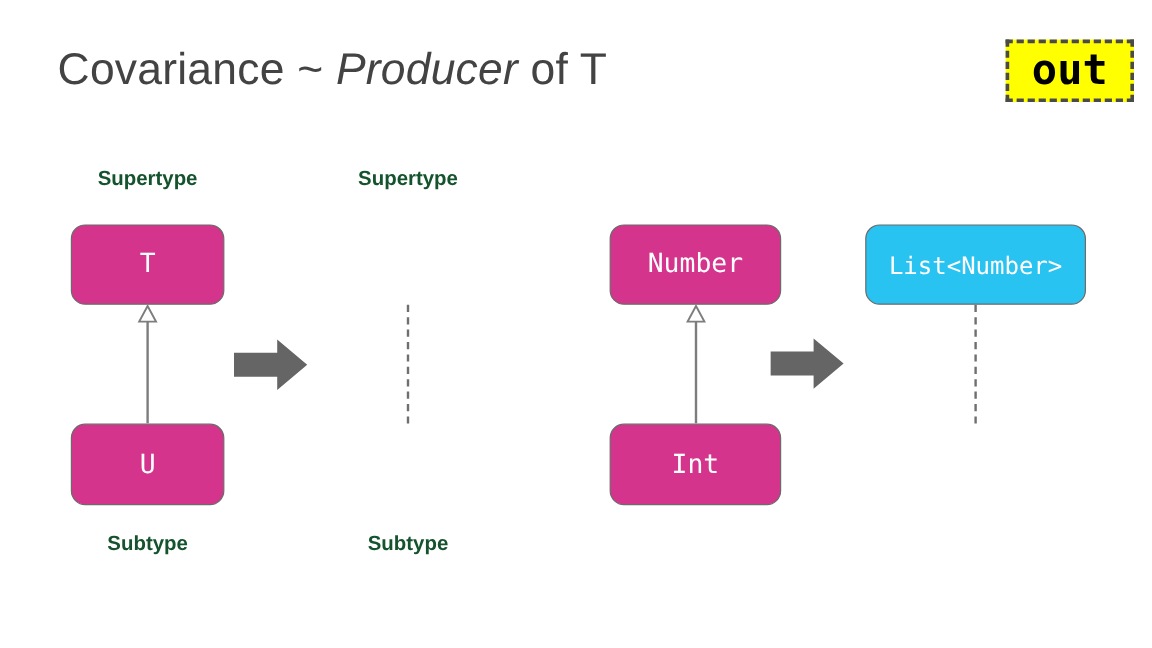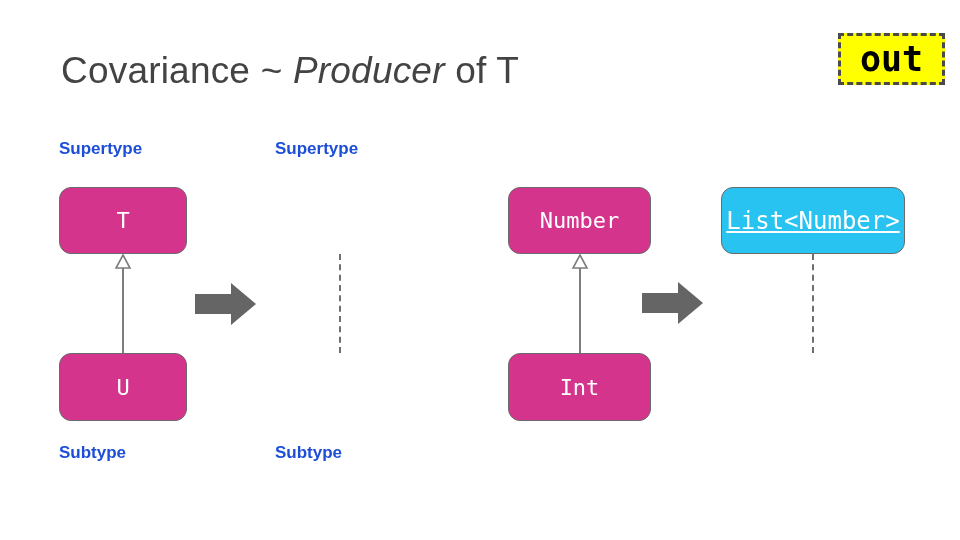--- a/index.html
+++ b/index.html
@@ -1,54 +1,54 @@
 <!DOCTYPE html>
 <html style="--pink: #d5348c; --cyan: #29c3f1; --arrow_gray: #656565; --line_gray: #7d7d7d; --title_gray: #434343; --badge_yellow: #ffff00;"><head>
 <meta charset="utf-8">
 <style>
   html,body{margin:0;padding:0;background:#ffffff;}
   .slide{
     position:relative;width:960px;height:540px;background:#ffffff;overflow:hidden;
     font-family:"Liberation Sans",sans-serif;
   }
   .title{
-    position:absolute;left:45px;top:34px;margin:16px;
+    position:absolute;left:45px;top:34px;margin:3px;
     font-size:37px;font-weight:400;color:var(--title_gray,#434343);
     letter-spacing:0.2px;white-space:nowrap;
   }
   .title em{font-style:italic;}
   .badge{
     position:absolute;left:838px;top:33px;width:107px;height:52px;
     box-sizing:border-box;background:var(--badge_yellow,#ffff00);
     border:3px dashed #4a4a4a;
     font-family:"DejaVu Sans Mono",monospace;font-weight:bold;font-size:35px;color:#000;
     display:flex;align-items:center;justify-content:center;
   }
   
   .col1{left:59px;width:128px;}
   .col2{left:275px;width:130px;}
   .col3{left:508px;width:143px;}
   .col4{left:721px;width:184px;}
   .lbl{
-    position:absolute;text-align:left;font-size:17px;font-weight:600;color:#1d4ed8;
+    position:absolute;text-align:center;font-size:17px;font-weight:600;color:#14532d;
     height:20px;line-height:20px;
   }
   .lbl.top{top:139px;}
   .lbl.bottom{top:443px;}
   .box{
     position:absolute;box-sizing:border-box;height:67px;border-radius:12px;
     border:1.5px solid #6b6b6b;color:#fff;
     font-family:"DejaVu Sans Mono",monospace;font-size:22px;
     display:flex;align-items:center;justify-content:center;white-space:nowrap;
   }
   .box.toprow{top:187px;}
   .box.bottomrow{top:353px;height:68px;}
   .box.pink{background:var(--pink,#d5348c);}
   .box.cyan{background:var(--cyan,#29c3f1);}
-  .box.small-text{font-size:24px;text-decoration:underline;}
+  .box.small-text{font-size:20px;}
   .connector{
     position:absolute;top:254px;height:99px;
     display:flex;justify-content:center;
   }
   .dash-line{width:0;height:99px;border-left:2px dashed #6f6f6f;}
   .blockarrow{position:absolute;width:62px;height:44px;}
   .ba1{left:195px;top:282px;}
   .ba2{left:642px;top:281px;}
 </style>
 </head>

